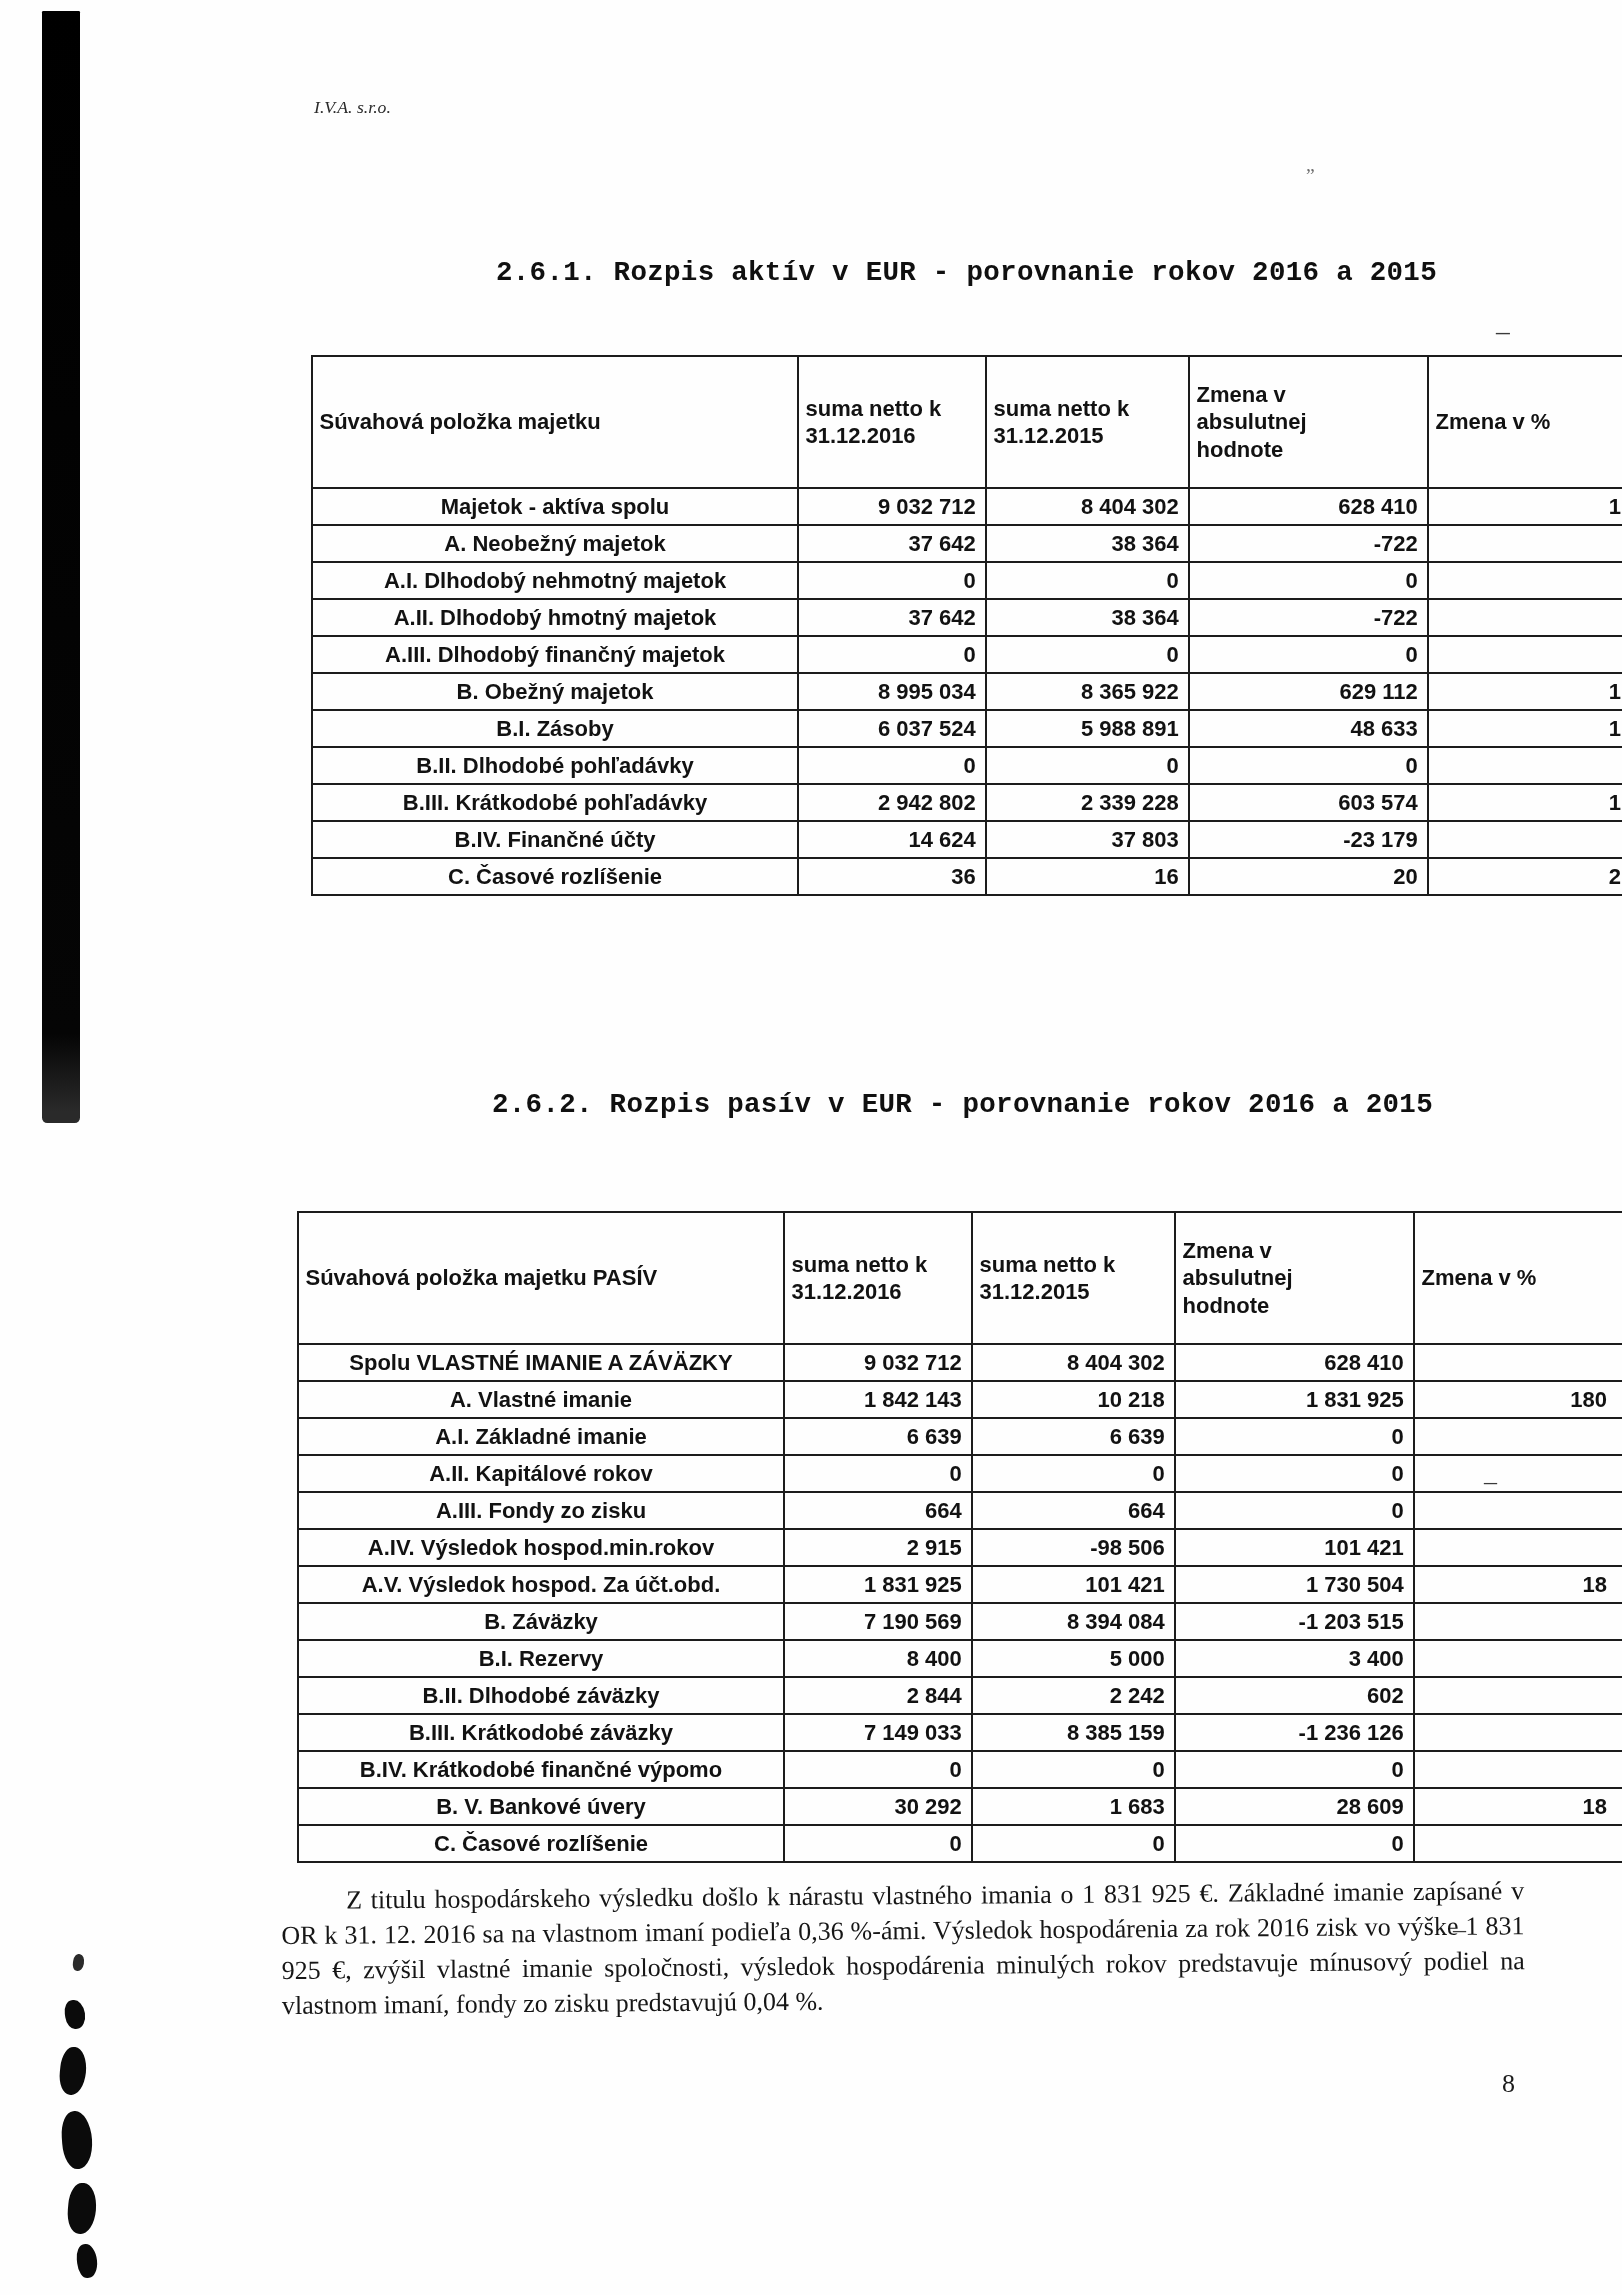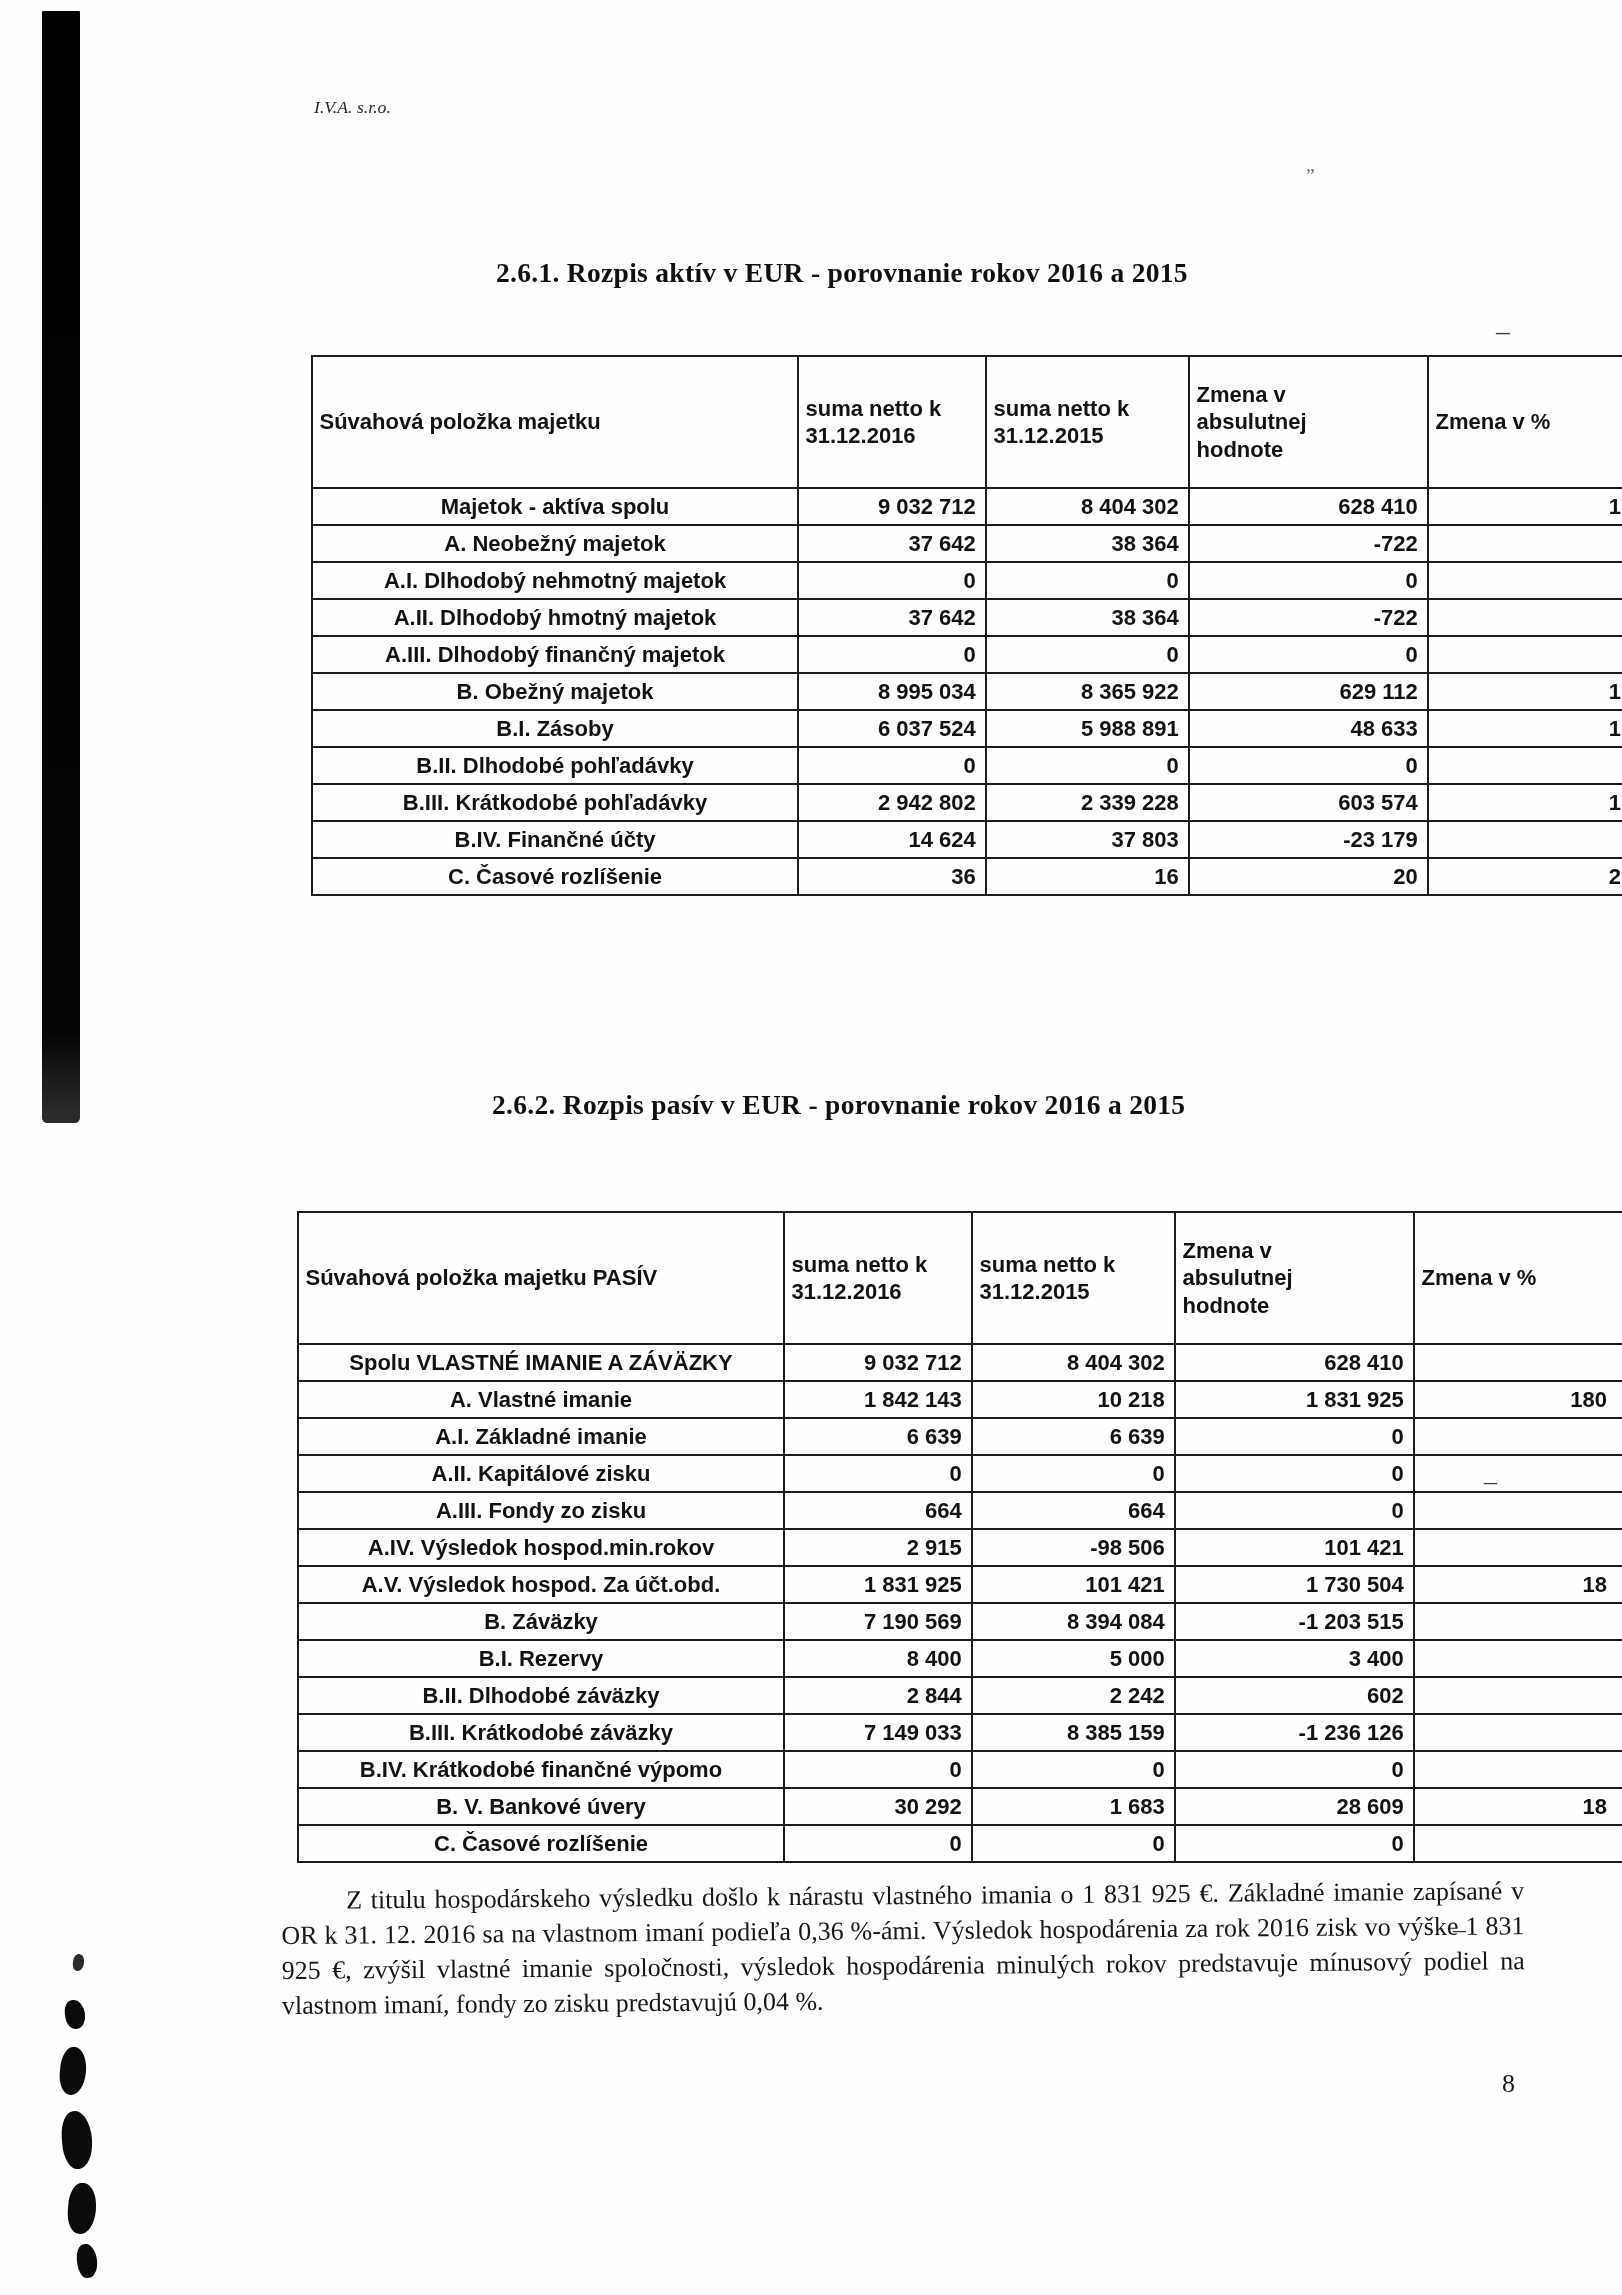--- a/index.html
+++ b/index.html
@@ -29,21 +29,21 @@
   #mark-dash-top{left:1496px;top:315px;font-size:27.5px;}
   #mark-dash-mid{left:1484px;top:1467px;font-size:26px;}
   #mark-dash-par{left:1453px;top:1915px;font-size:26px;}
   
   .company{
     position:absolute;left:314px;top:97px;
     font-family:"Liberation Serif",serif;font-size:17.7px;color:#2b2b2b;font-style:italic;
   }
   .section-title{
     position:absolute;
-    font-family:Liberation Serif, serif;font-weight:700;
+    font-family:Liberation Mono, monospace;font-weight:700;
     font-size:27.5px;color:#101010;letter-spacing:0.3px;white-space:nowrap;
   }
   #title1{left:496px;top:257px;}
   #title2{left:492px;top:1065px;margin-top:24px;}
   
   table.fin{
     position:absolute;border-collapse:collapse;table-layout:fixed;
     width:1407px;
     font-family:"Liberation Sans",sans-serif;font-weight:700;
     font-size:22px;color:#121212;
@@ -245,21 +245,21 @@
           <td class="c-num c-pct">180</td>
         </tr>
         <tr>
           <td class="c-label">A.I. Základné imanie</td>
           <td class="c-num">6 639</td>
           <td class="c-num">6 639</td>
           <td class="c-num c-change">0</td>
           <td class="c-num c-pct"></td>
         </tr>
         <tr>
-          <td class="c-label">A.II. Kapitálové zisku</td>
+          <td class="c-label">A.II. Kapitálové rokov</td>
           <td class="c-num">0</td>
           <td class="c-num">0</td>
           <td class="c-num c-change">0</td>
           <td class="c-num c-pct"></td>
         </tr>
         <tr>
           <td class="c-label">A.III. Fondy zo zisku</td>
           <td class="c-num">664</td>
           <td class="c-num">664</td>
           <td class="c-num c-change">0</td>

